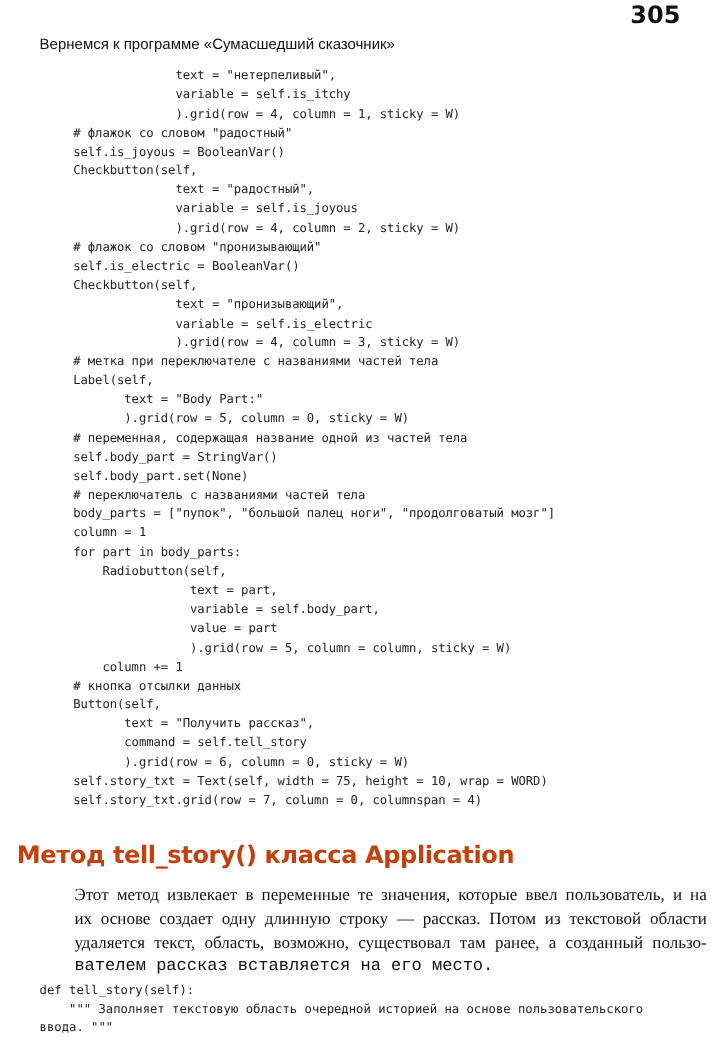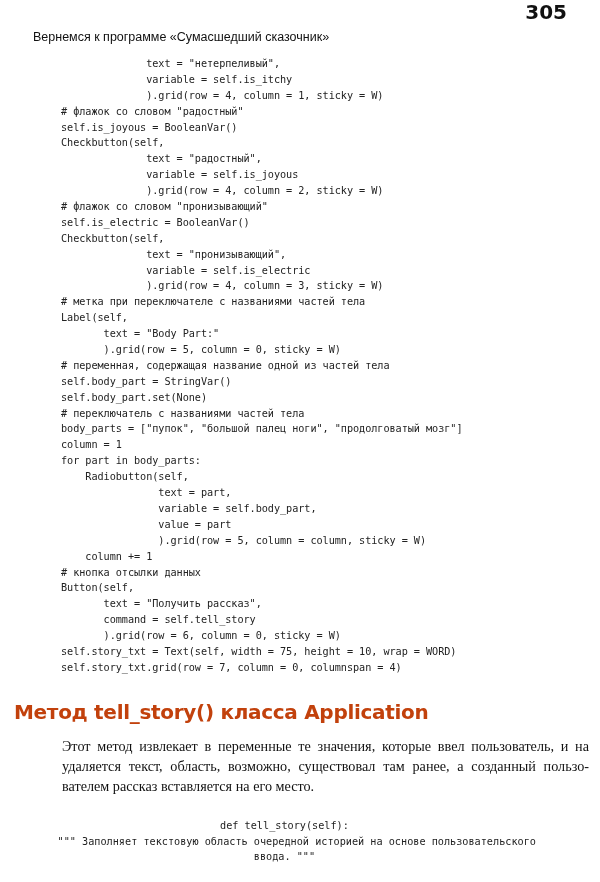--- a/index.html
+++ b/index.html
@@ -4,33 +4,34 @@
 <style>
   html, body { margin:0; padding:0; background:#ffffff; }
   body { width:600px; height:882px; position:relative; overflow:hidden; color:#1a1a1a; }
   .running-head { position:absolute; left:33px; top:14px; font-family:"Liberation Sans", sans-serif; font-size:12.5px; color:#111;margin-top:16px; }
   .page-num { position:absolute; right:33px; top:0; font-family:"DejaVu Sans", sans-serif; font-weight:bold; font-size:20px; color:#111; }
   .code { position:absolute; left:61px; top:56px; margin:0; font-family:"DejaVu Sans Mono", monospace; font-size:10.2px; line-height:15.9px; white-space:pre; color:#222; letter-spacing:-0.05px; }
   .code .ln { display:block; height:15.9px; }
   .section-title { position:absolute; left:14px; top:700px; font-family:"DejaVu Sans", sans-serif; font-weight:bold; font-size:20px; color:#c2410c; letter-spacing:-0.3px; }
   .para { position:absolute; left:46px; top:737px; width:527px; font-family:"Liberation Serif", serif; font-size:14.2px; line-height:19.8px; color:#111; text-align:justify;margin-left:16px; }
   .para .pl { display:block; text-align:justify; text-align-last:justify; white-space:nowrap; }
-  .para .pl.last { text-align-last:left; }
+  .para .pl.last { text-align-last:left;font-family:Liberation Mono, monospace; }
   .code2 { position:absolute; left:33px; top:818px; margin:0; font-family:"DejaVu Sans Mono", monospace; font-size:10.2px; line-height:15.5px; white-space:pre; color:#222; }
-  .code2 .ln { display:block; height:15.5px;text-align:center; }
+  .code2 .ln { display:block; height:15.5px; }
 </style>
 </head>
 <body>
 
 <div class="running-head">Вернемся к программе «Сумасшедший сказочник»</div>
 <div class="page-num">305</div>
 
 <pre class="code"><span class="ln">              text = "нетерпеливый",</span><span class="ln">              variable = self.is_itchy</span><span class="ln">              ).grid(row = 4, column = 1, sticky = W)</span><span class="ln"># флажок со словом "радостный"</span><span class="ln">self.is_joyous = BooleanVar()</span><span class="ln">Checkbutton(self,</span><span class="ln">              text = "радостный",</span><span class="ln">              variable = self.is_joyous</span><span class="ln">              ).grid(row = 4, column = 2, sticky = W)</span><span class="ln"># флажок со словом "пронизывающий"</span><span class="ln">self.is_electric = BooleanVar()</span><span class="ln">Checkbutton(self,</span><span class="ln">              text = "пронизывающий",</span><span class="ln">              variable = self.is_electric</span><span class="ln">              ).grid(row = 4, column = 3, sticky = W)</span><span class="ln"># метка при переключателе с названиями частей тела</span><span class="ln">Label(self,</span><span class="ln">       text = "Body Part:"</span><span class="ln">       ).grid(row = 5, column = 0, sticky = W)</span><span class="ln"># переменная, содержащая название одной из частей тела</span><span class="ln">self.body_part = StringVar()</span><span class="ln">self.body_part.set(None)</span><span class="ln"># переключатель с названиями частей тела</span><span class="ln">body_parts = ["пупок", "большой палец ноги", "продолговатый мозг"]</span><span class="ln">column = 1</span><span class="ln">for part in body_parts:</span><span class="ln">    Radiobutton(self,</span><span class="ln">                text = part,</span><span class="ln">                variable = self.body_part,</span><span class="ln">                value = part</span><span class="ln">                ).grid(row = 5, column = column, sticky = W)</span><span class="ln">    column += 1</span><span class="ln"># кнопка отсылки данных</span><span class="ln">Button(self,</span><span class="ln">       text = "Получить рассказ",</span><span class="ln">       command = self.tell_story</span><span class="ln">       ).grid(row = 6, column = 0, sticky = W)</span><span class="ln">self.story_txt = Text(self, width = 75, height = 10, wrap = WORD)</span><span class="ln">self.story_txt.grid(row = 7, column = 0, columnspan = 4)</span></pre>
 
 <h2 class="section-title" style="margin:0;">Метод tell_story() класса Application</h2>
 
 <div class="para">
   <span class="pl">Этот метод извлекает в переменные те значения, которые ввел пользователь, и на</span>
+  <span class="pl">их основе создает одну длинную строку — рассказ. Потом из текстовой области</span>
   <span class="pl">удаляется текст, область, возможно, существовал там ранее, а созданный пользо-</span>
   <span class="pl last">вателем рассказ вставляется на его место.</span>
 </div>
 
 <pre class="code2"><span class="ln">def tell_story(self):</span><span class="ln">    """ Заполняет текстовую область очередной историей на основе пользовательского</span><span class="ln">ввода. """</span></pre>
 
 </body></html>

